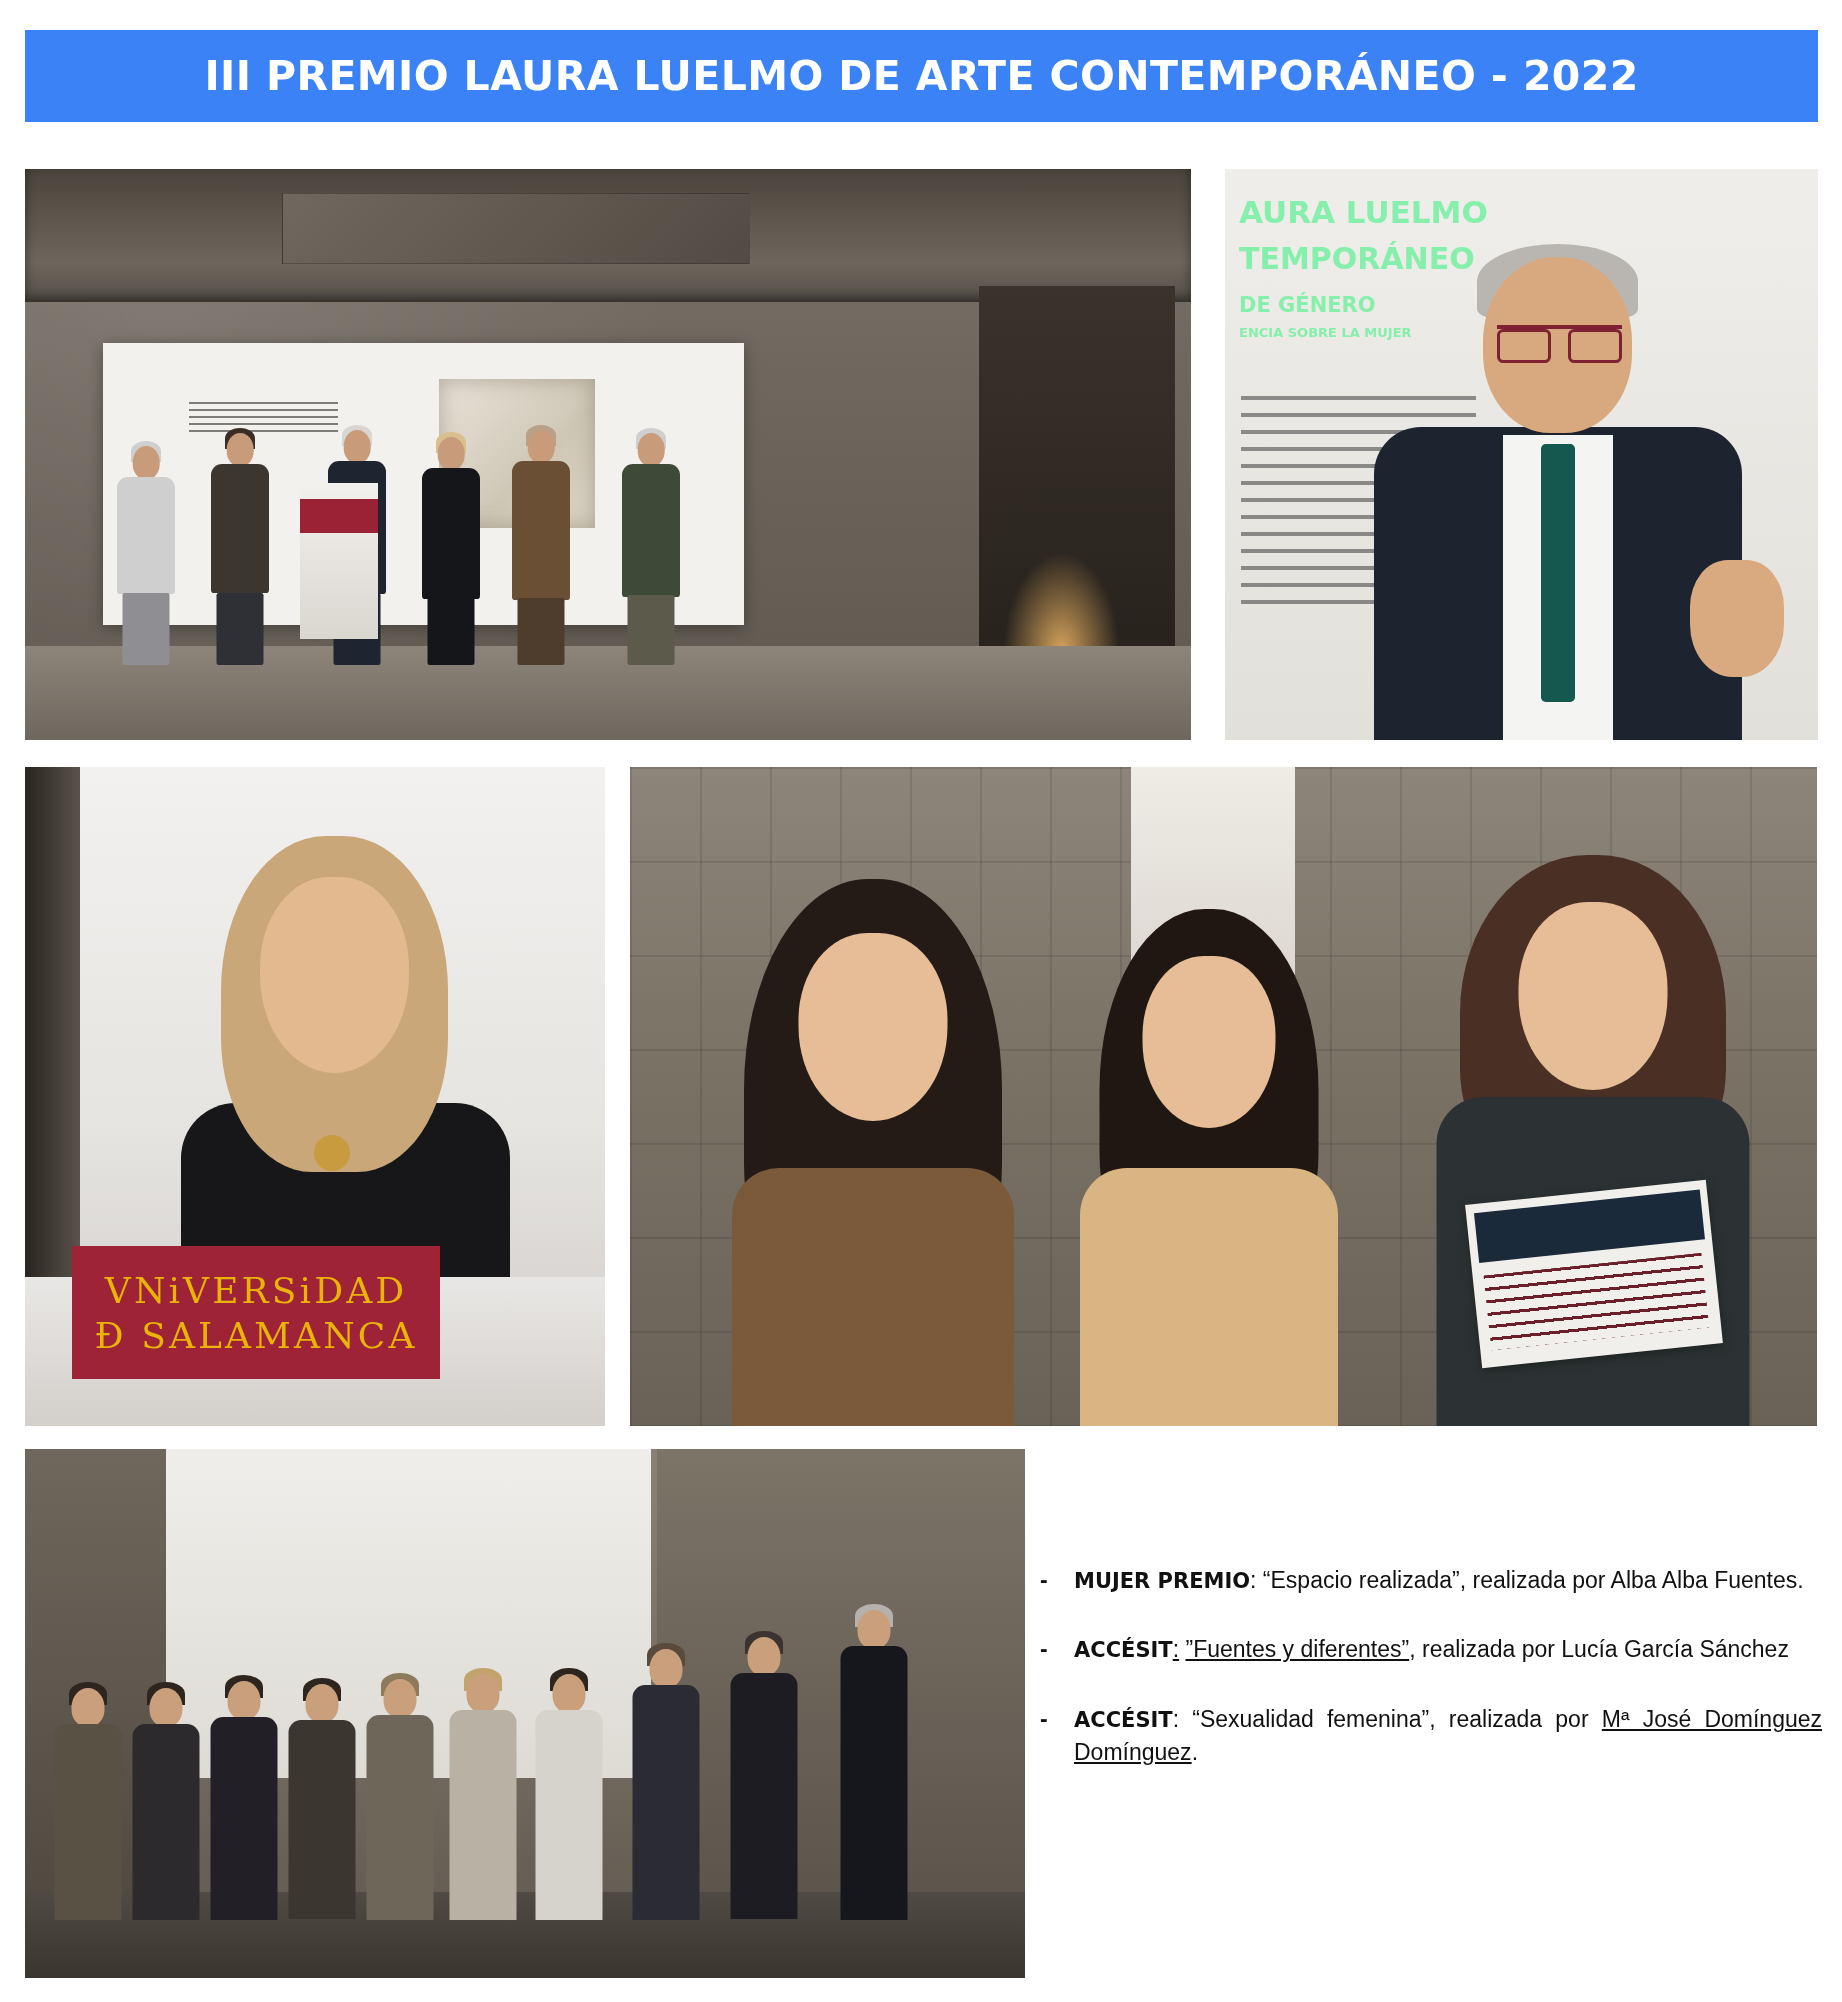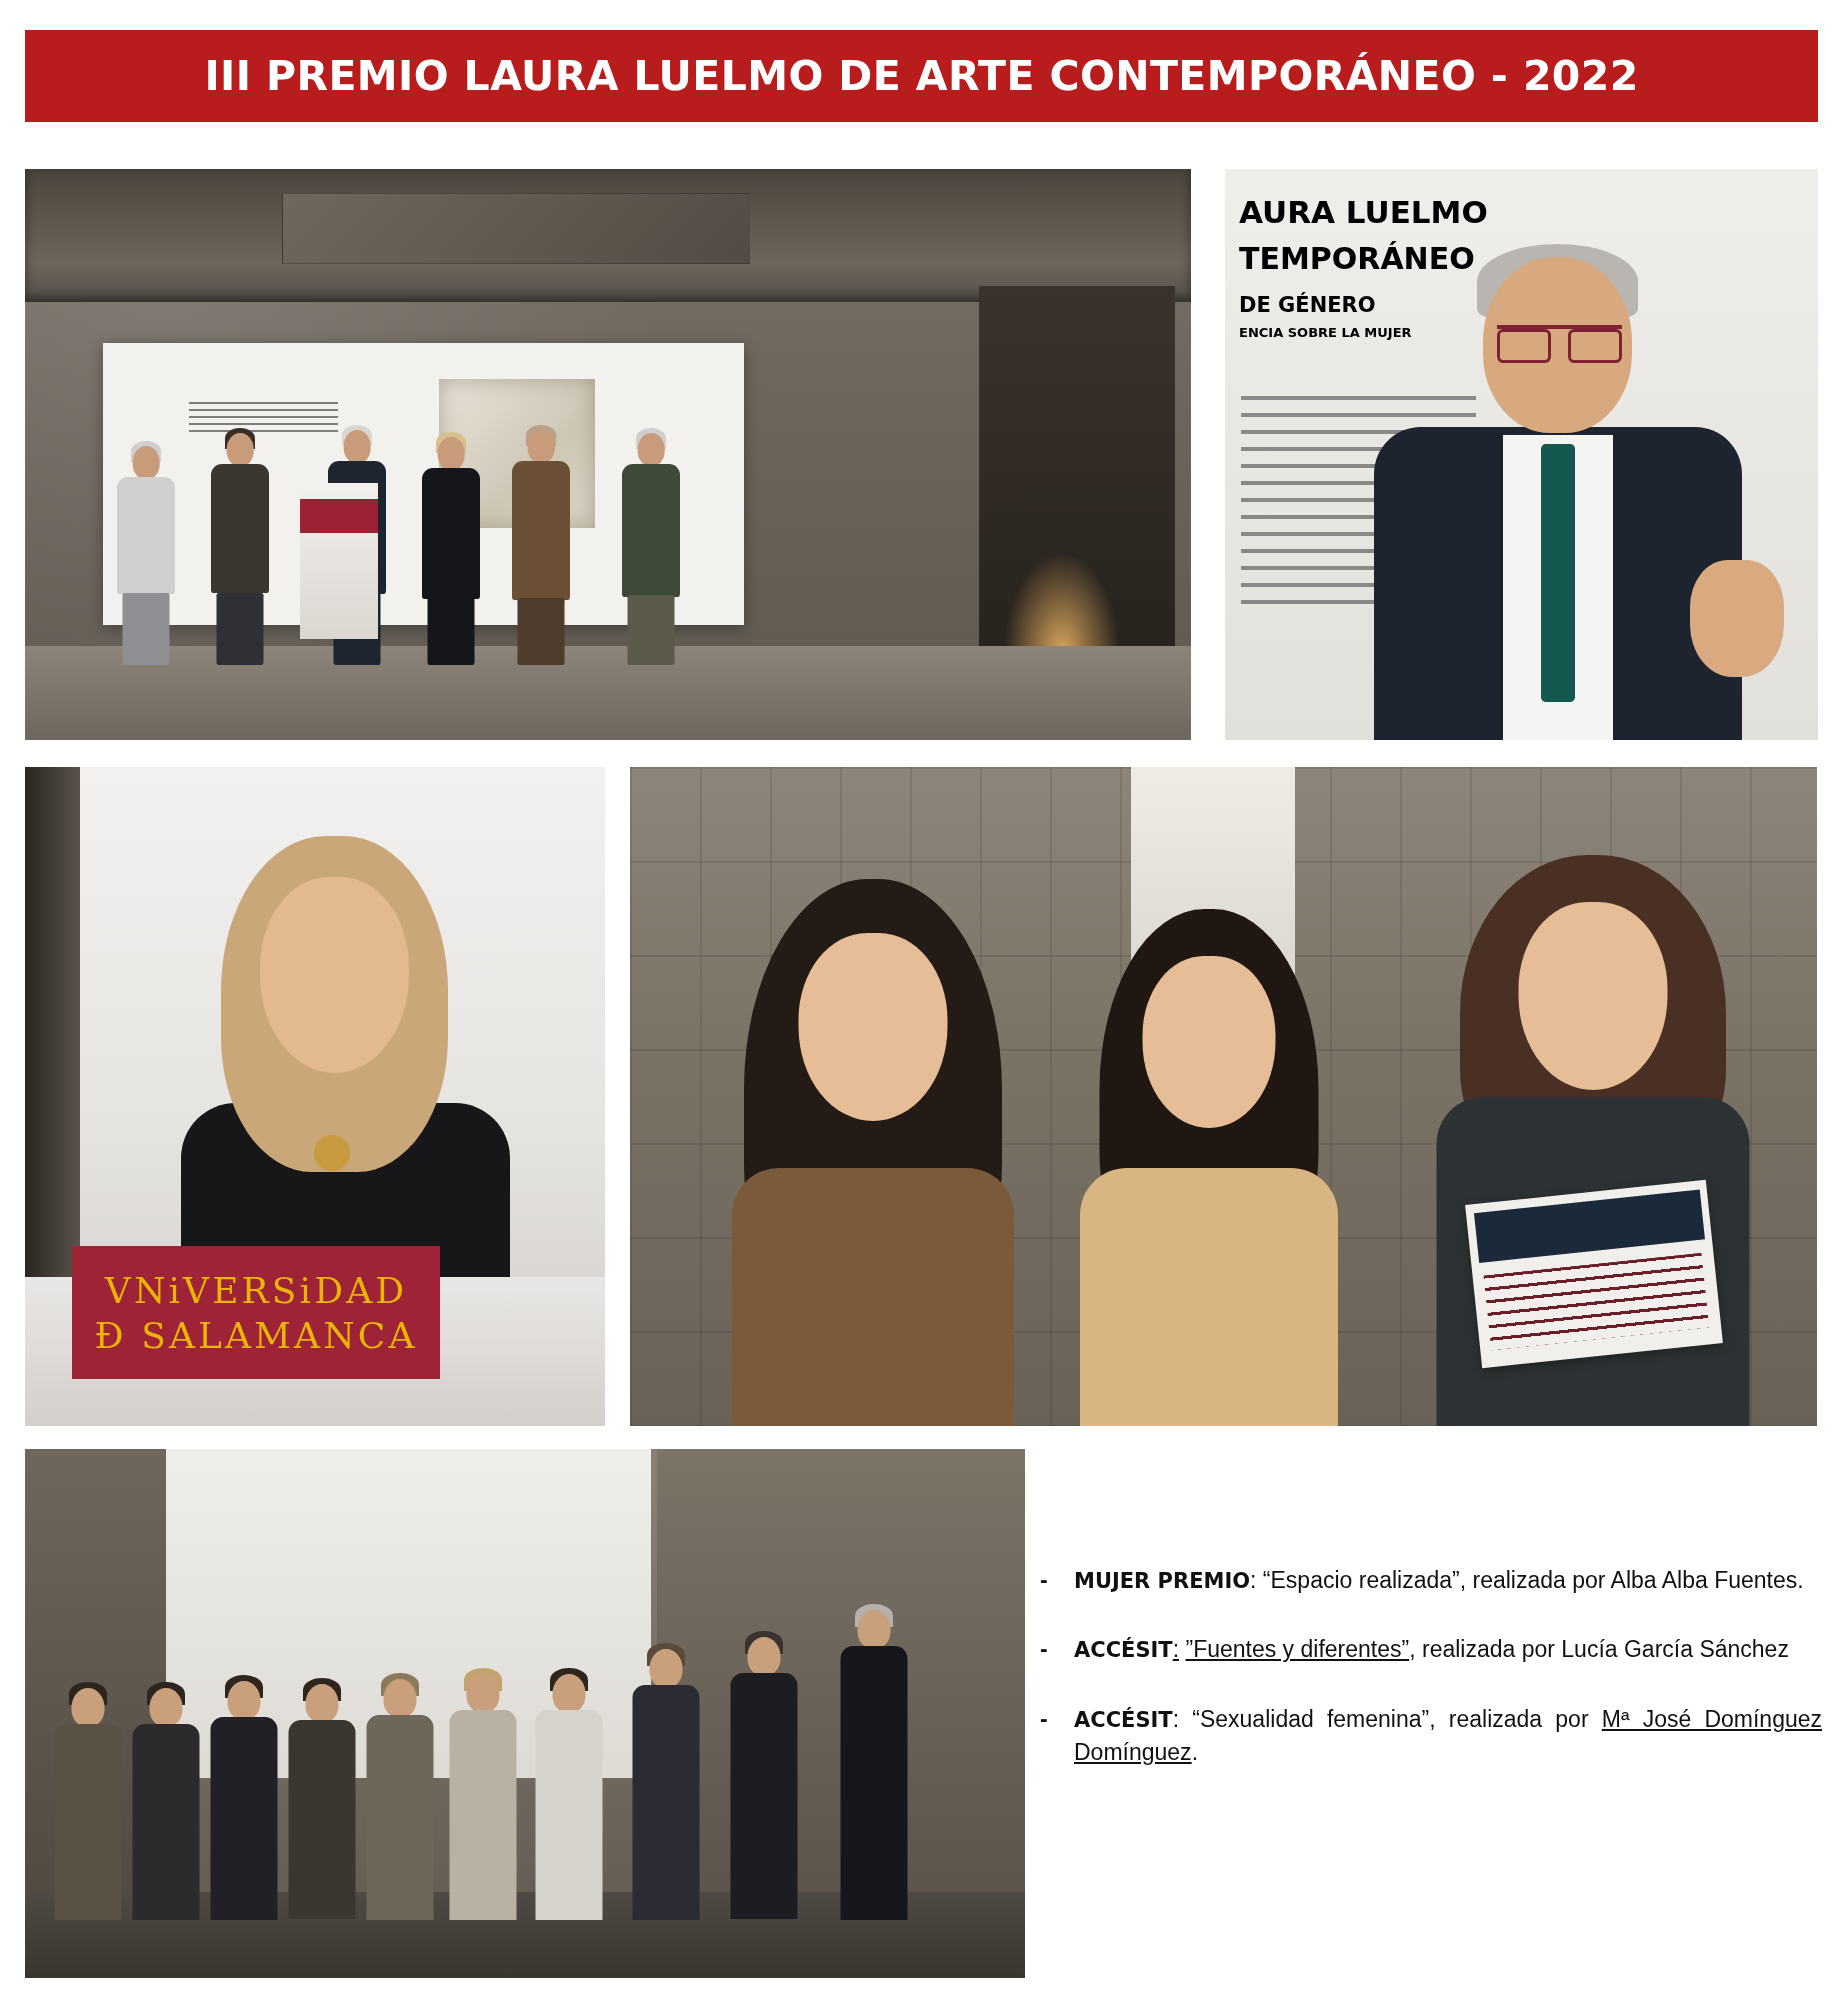--- a/index.html
+++ b/index.html
@@ -15,21 +15,21 @@
     overflow: hidden;
   }
 
   
   .title-banner {
     position: absolute;
     left: 25px;
     top: 30px;
     width: 1793px;
     height: 92px;
-    background: #b91c1c;
+    background: #3b82f6;
     display: flex;
     align-items: center;
     justify-content: center;
   }
   .title-banner .title-text {
     color: #ffffff;
     font-family: "DejaVu Sans", sans-serif;
     font-weight: bold;
     font-size: 41px;
     letter-spacing: 0.4px;
@@ -119,21 +119,21 @@
     position:absolute; left:50%; transform:translateX(-50%); bottom:0;
     width:47px; background:#4a4f5c; border-radius:2.3px;
   }
 
   
   #photo-speaker-panel { left: 1225px; top: 169px; width: 593px; height: 571px; }
   #photo-speaker-panel .bg {
     position:absolute; inset:0; background: linear-gradient(180deg,#efeeea,#e2e0db);
   }
   #photo-speaker-panel .ptext {
-    position:absolute; color:#000000; font-family:"DejaVu Sans", sans-serif;
+    position:absolute; color:#86efac; font-family:"DejaVu Sans", sans-serif;
     font-weight:bold; white-space:nowrap;
   }
   #photo-speaker-panel .ptext.l1 { left:14px; top:25px; font-size:31px; }
   #photo-speaker-panel .ptext.l2 { left:14px; top:72px; font-size:30px; }
   #photo-speaker-panel .ptext.l3 { left:14px; top:124px; font-size:21px; }
   #photo-speaker-panel .ptext.l4 { left:14px; top:156px; font-size:13px; }
   #photo-speaker-panel .pbody {
     position:absolute; left:15.6px; top:227px; width:235px; height:211px;
     background: repeating-linear-gradient(180deg, rgba(60,60,60,.55) 0 3.9px, transparent 3.9px 17px);
   }

